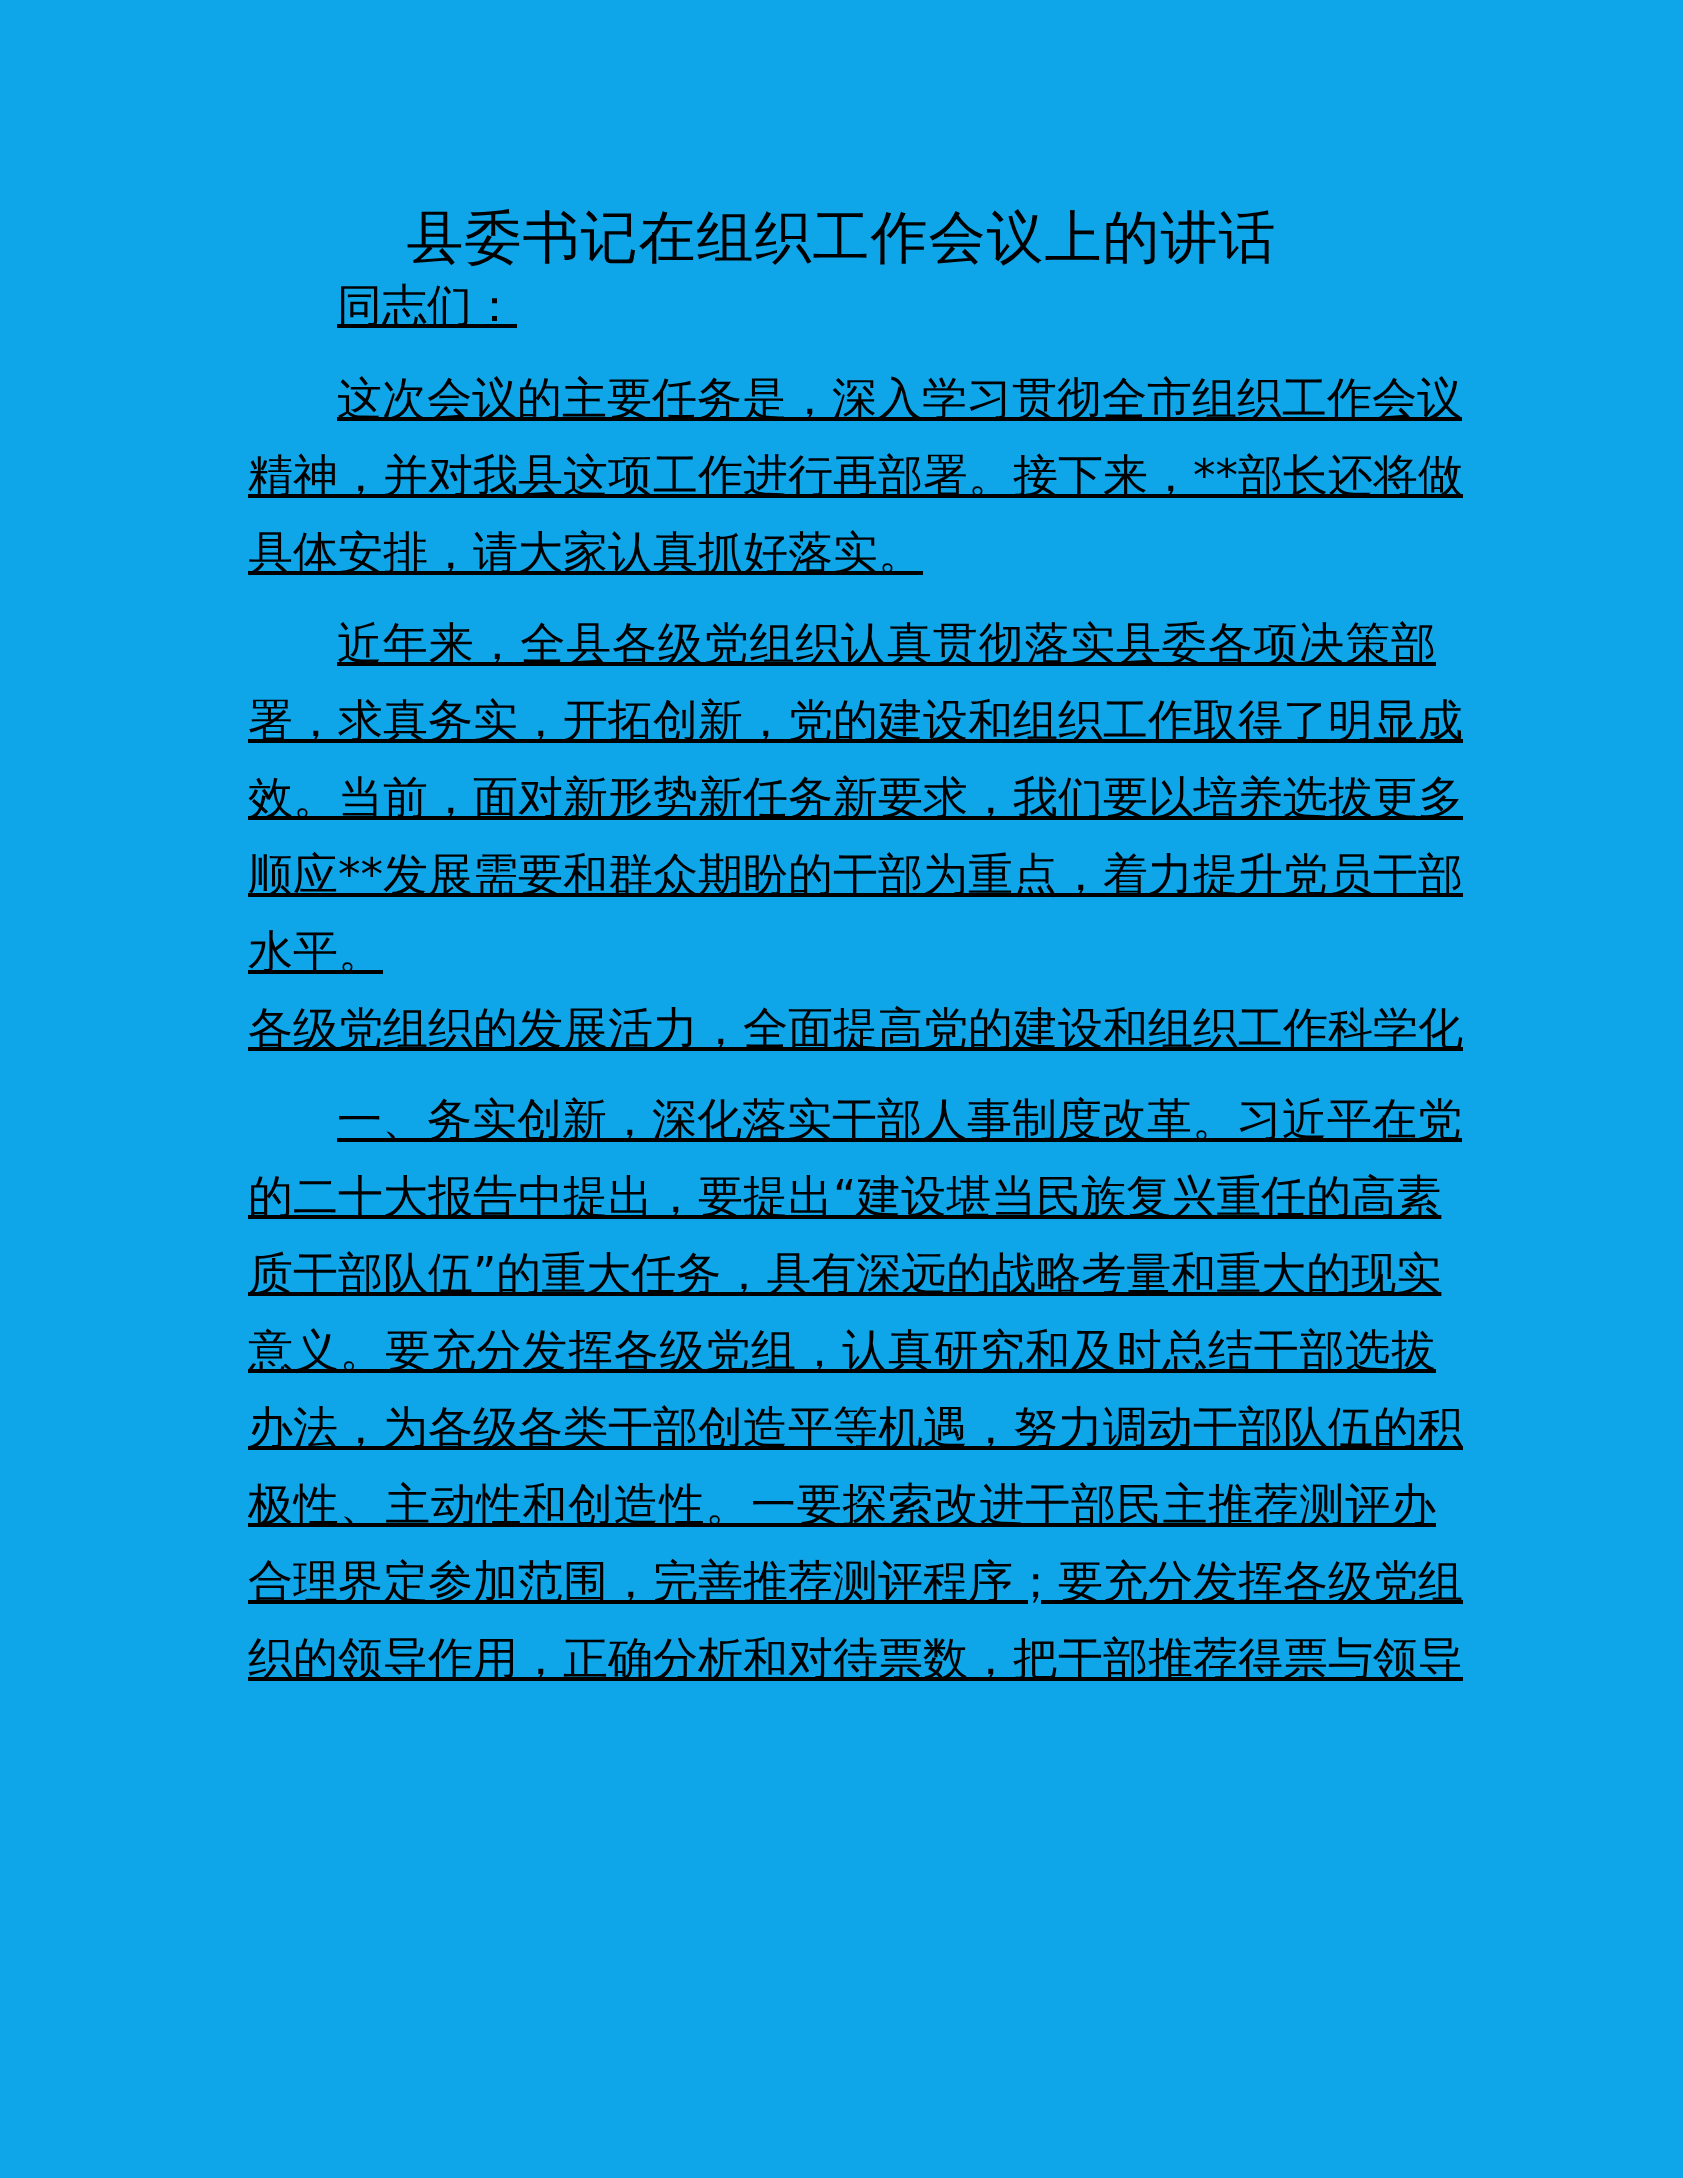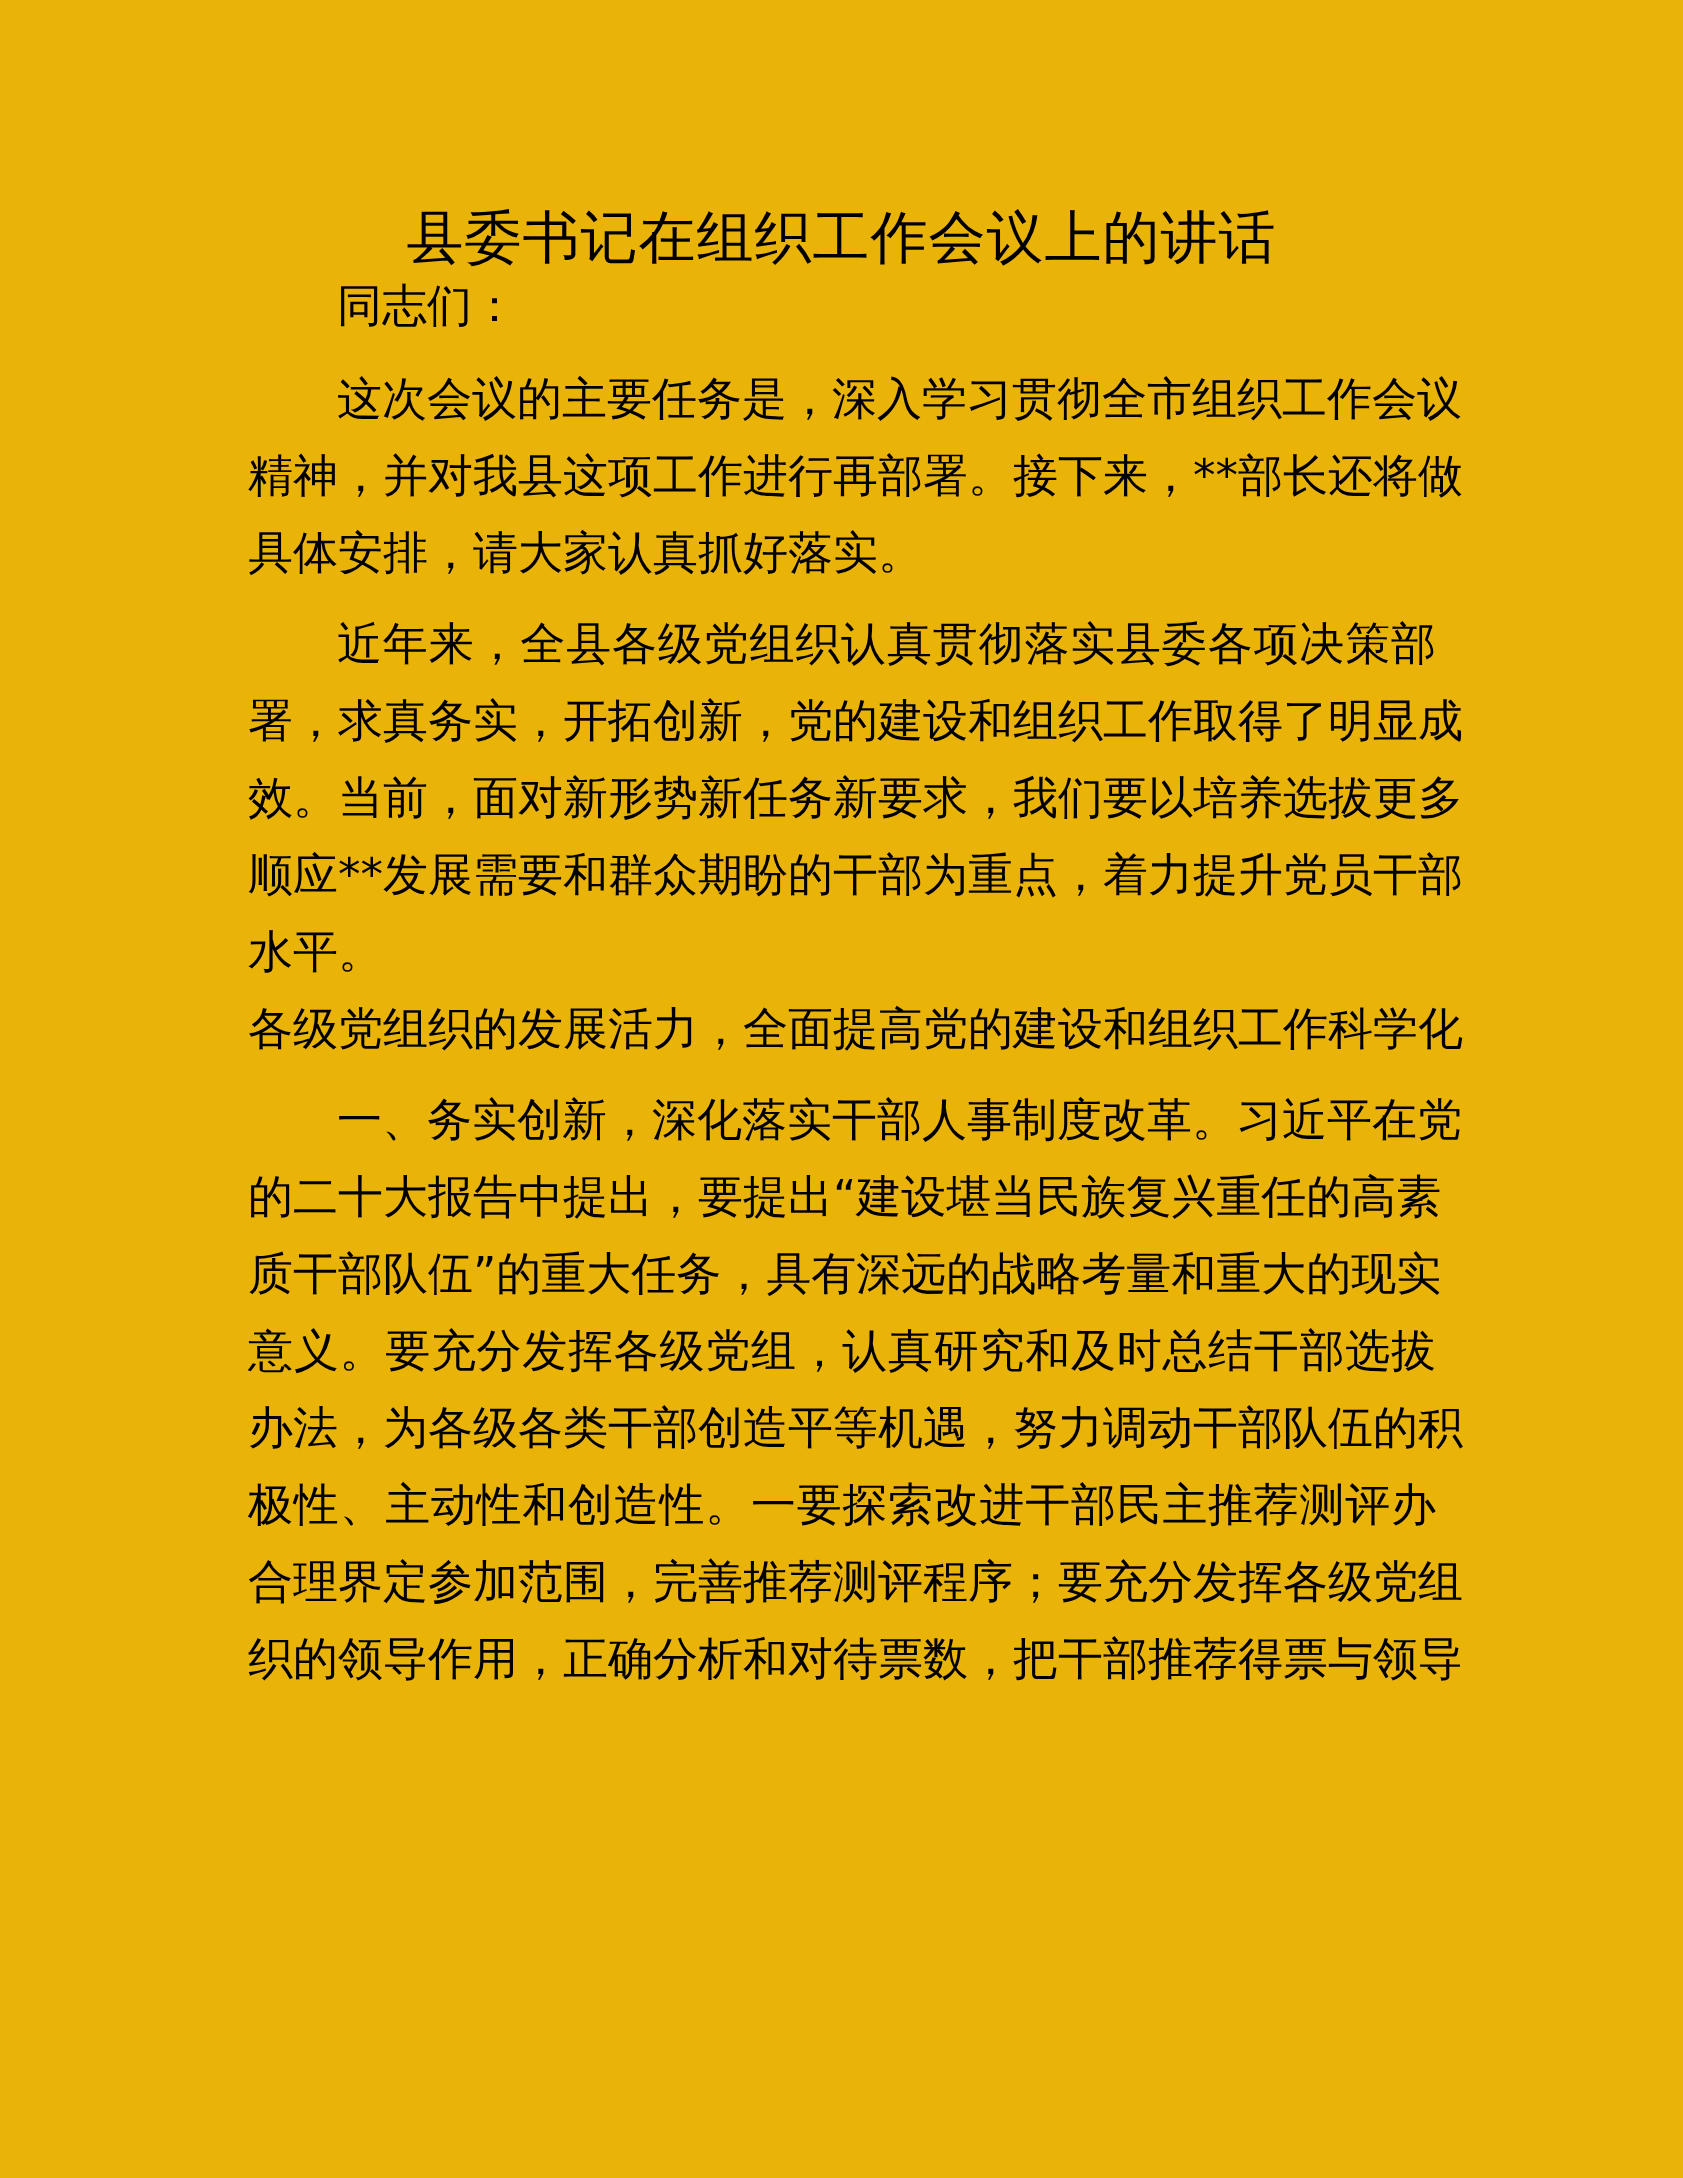--- a/index.html
+++ b/index.html
@@ -13,21 +13,21 @@
     position: relative;
     overflow: hidden;
     font-family: "DejaVu Sans", "Liberation Sans", sans-serif;
     color: #000000;
   }
   .page {
     position: absolute;
     left: 0; top: 0;
     width: 1683px;
     height: 2178px;
-    background: #eab308;
+    background: #0ea5e9;
   }
   .title {
     position: absolute;
     left: 0;
     top: 203px;
     width: 1683px;
     text-align: center;
     font-size: 57px;
     line-height: 69px;
     letter-spacing: 1px;
@@ -44,20 +44,21 @@
   }
   .line {
     display: block;
     font-size: 45px;
     line-height: 77px;
     height: 77px;
     white-space: nowrap;
     letter-spacing: 0px;
     text-align: justify;
     text-align-last: justify;
+    text-decoration: underline;
   }
   .line.last {
     text-align-last: left;
   }
   .line.indent {
     padding-left: 89px;
   }
   .greeting {
     margin-bottom: 16px;
   }

